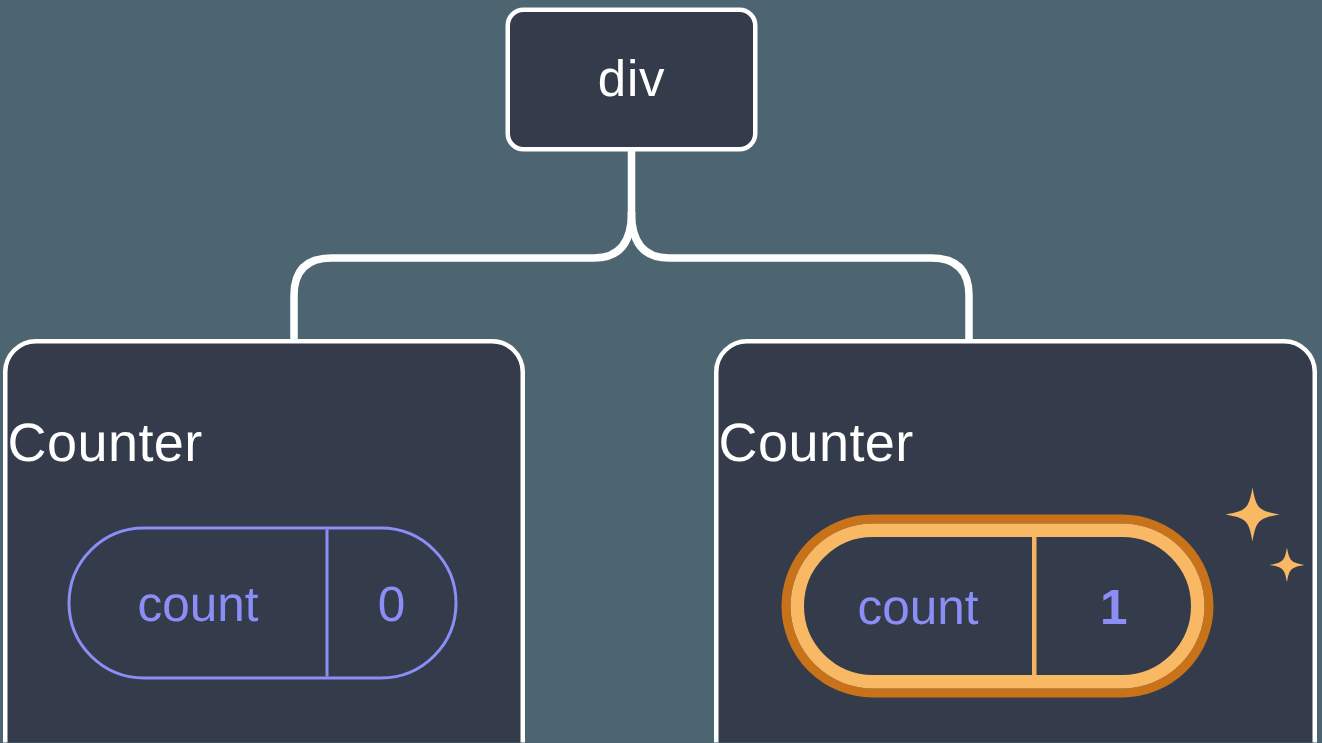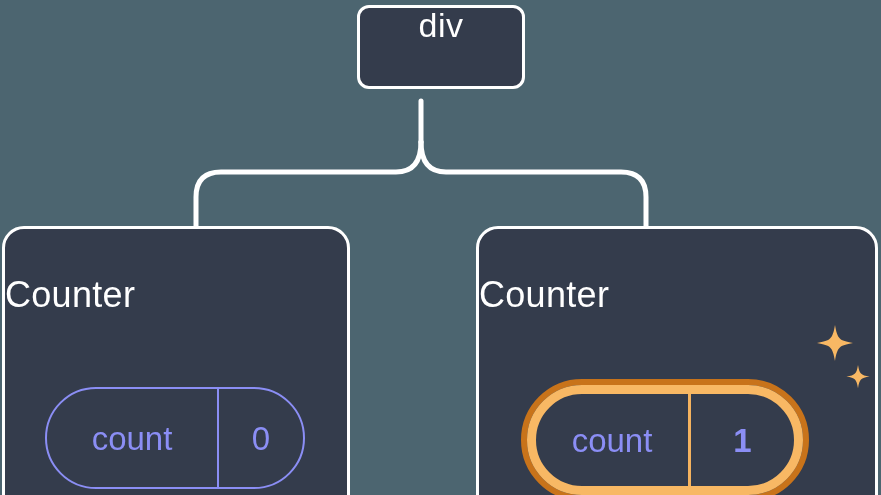--- a/index.html
+++ b/index.html
@@ -34,26 +34,25 @@
     position: absolute;
     box-sizing: border-box;
     background: #343c4c;
     border: 3px solid #ffffff;
     border-radius: 18px;
   }
   .node-root {
     left: 337px;
     top: 5px;
     width: 168px;
-    height: 84px;
+    height: 96px;
     border-radius: 12px;
     display: flex;
-    align-items: flex-start;
+    align-items: center;
     justify-content: center;
-    margin-left: 20px;
   }
   .node-child {
     height: 290px;
     border-radius: 22px;
   }
   .node-left  { left: 2px;   top: 226px; width: 348px; }
   .node-right { left: 476px; top: 226px; width: 402px; }
 
   .root-label {
     color: #ffffff;
@@ -74,21 +73,20 @@
     letter-spacing: 0.3px;
     line-height: 1;
   }
 
   
   .pill {
     position: absolute;
     box-sizing: border-box;
     display: flex;
     align-items: stretch;
-    margin-top: 36px;
   }
   .pill-cell {
     display: flex;
     align-items: center;
     justify-content: center;
     line-height: 1;
   }
 
   
   .pill-plain {

